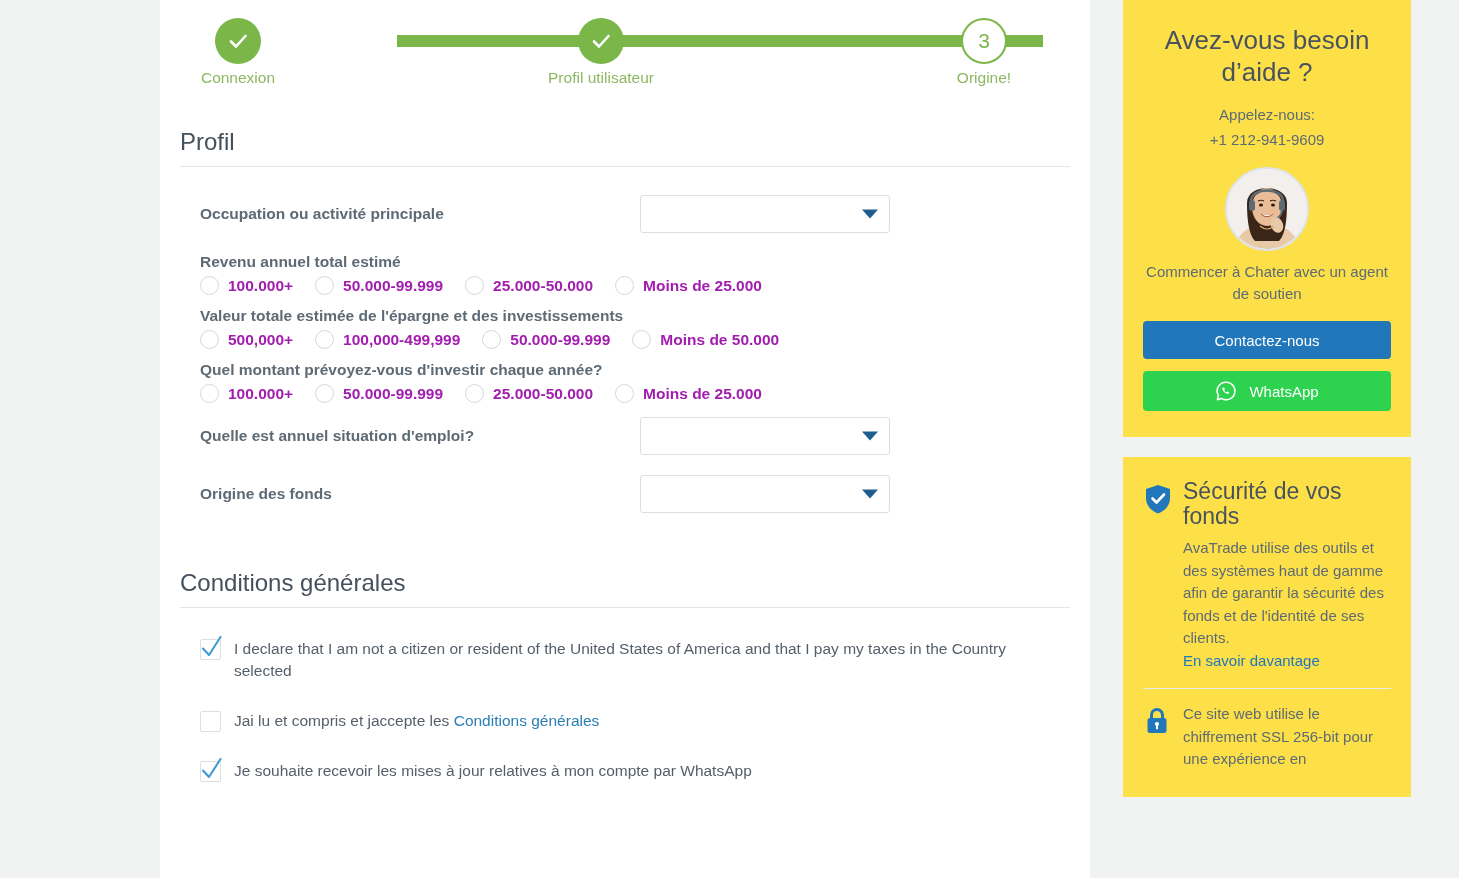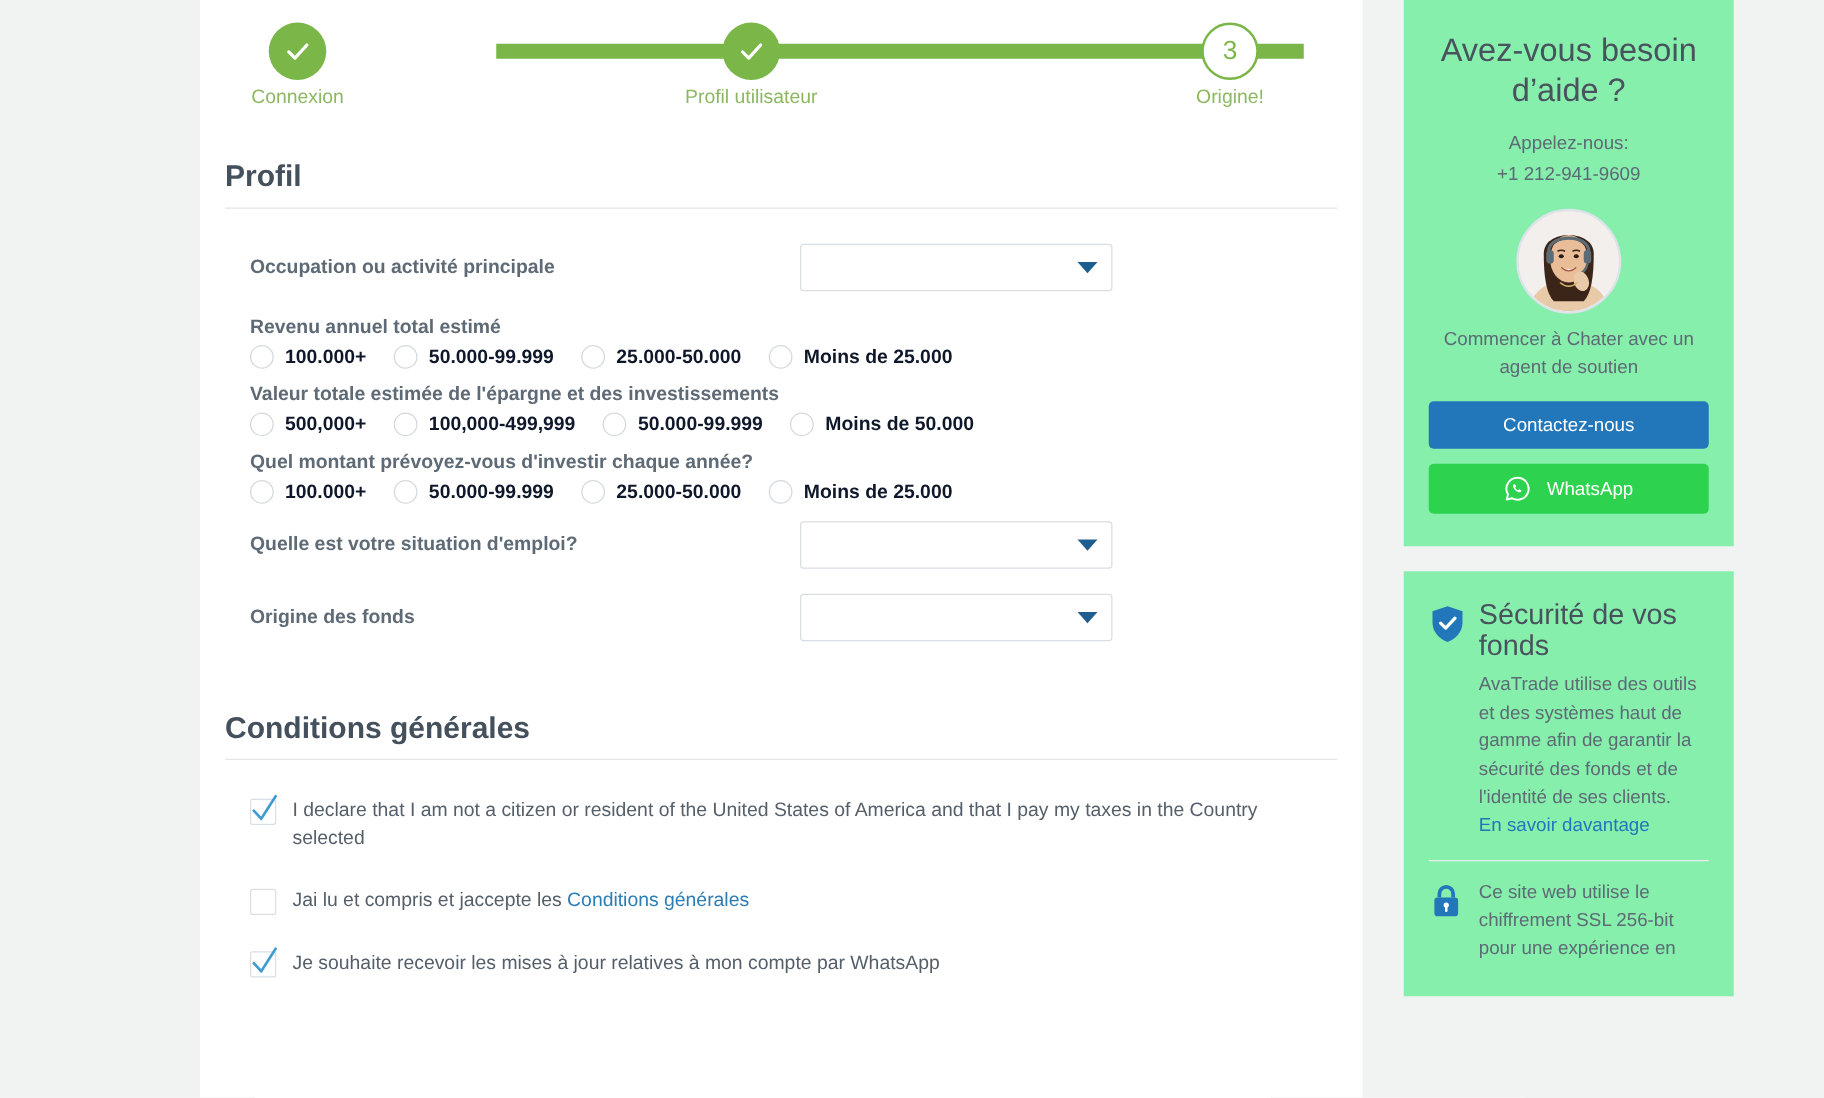--- a/index.html
+++ b/index.html
@@ -77,21 +77,21 @@
     color: #8cb861;
     white-space: nowrap;
   }
 
   
   .section {
     margin: 0 20px 0 20px;
   }
   .section-title {
     font-size: 24px;
-    font-weight: 700;
+    font-weight: 400;
     color: #44505c;
     margin: 0 0 0 0;
     padding: 0 0 10px 0;
   }
   .section-rule {
     border-bottom: 1px solid #e3e5e7;
     margin: 0 0 0 0;
   }
   .profil-wrap { padding-top: 32px; }
   .cg-wrap { padding-top: 36px; }
@@ -148,21 +148,21 @@
   .radio-dot {
     width: 19px; height: 19px;
     border-radius: 50%;
     border: 1.5px solid #d4d9dd;
     background: #fff;
     flex: 0 0 19px;
     margin-right: 9px;
   }
   .radio-text {
     font-size: 15.5px;
-    color: #0f172a;
+    color: #a21caf;
     white-space: nowrap;
   }
 
   
   .checks { padding: 30px 0 0 20px; }
   .check-row {
     display: flex;
     align-items: flex-start;
     margin-bottom: 28px;
     max-width: 810px;
@@ -193,22 +193,22 @@
     text-decoration: none;
   }
 
   
   .gutter-mid { width: 33px; flex: 0 0 33px; height: 878px; }
   .sidebar {
     width: 264px; flex: 0 0 264px;
     padding-top: 0;
   }
   .side-card {
-    background: #86efac;
-    width: 264px;
+    background: #fde047;
+    width: 288px;
     padding: 22px 20px 26px 20px;
   }
   .side-card.help { padding-top: 24px; }
   .side-gap { height: 20px; }
   .help-title {
     font-size: 26px;
     line-height: 32px;
     font-weight: 400;
     color: #49535e;
     text-align: center;
@@ -410,21 +410,21 @@
               <span class="radio-text">25.000-50.000</span>
             </label>
             <label class="radio-opt">
               <span class="radio-dot"></span>
               <span class="radio-text">Moins de 25.000</span>
             </label>
           </div>
         </div>
 
         <div class="row-select" style="margin-top:14px;">
-          <div class="field-label">Quelle est votre situation d'emploi?</div>
+          <div class="field-label">Quelle est annuel situation d'emploi?</div>
           <div class="select-box">
             <span class="select-arrow"></span>
           </div>
         </div>
 
         <div class="row-select" style="margin-top:20px;">
           <div class="field-label">Origine des fonds</div>
           <div class="select-box">
             <span class="select-arrow"></span>
           </div>

